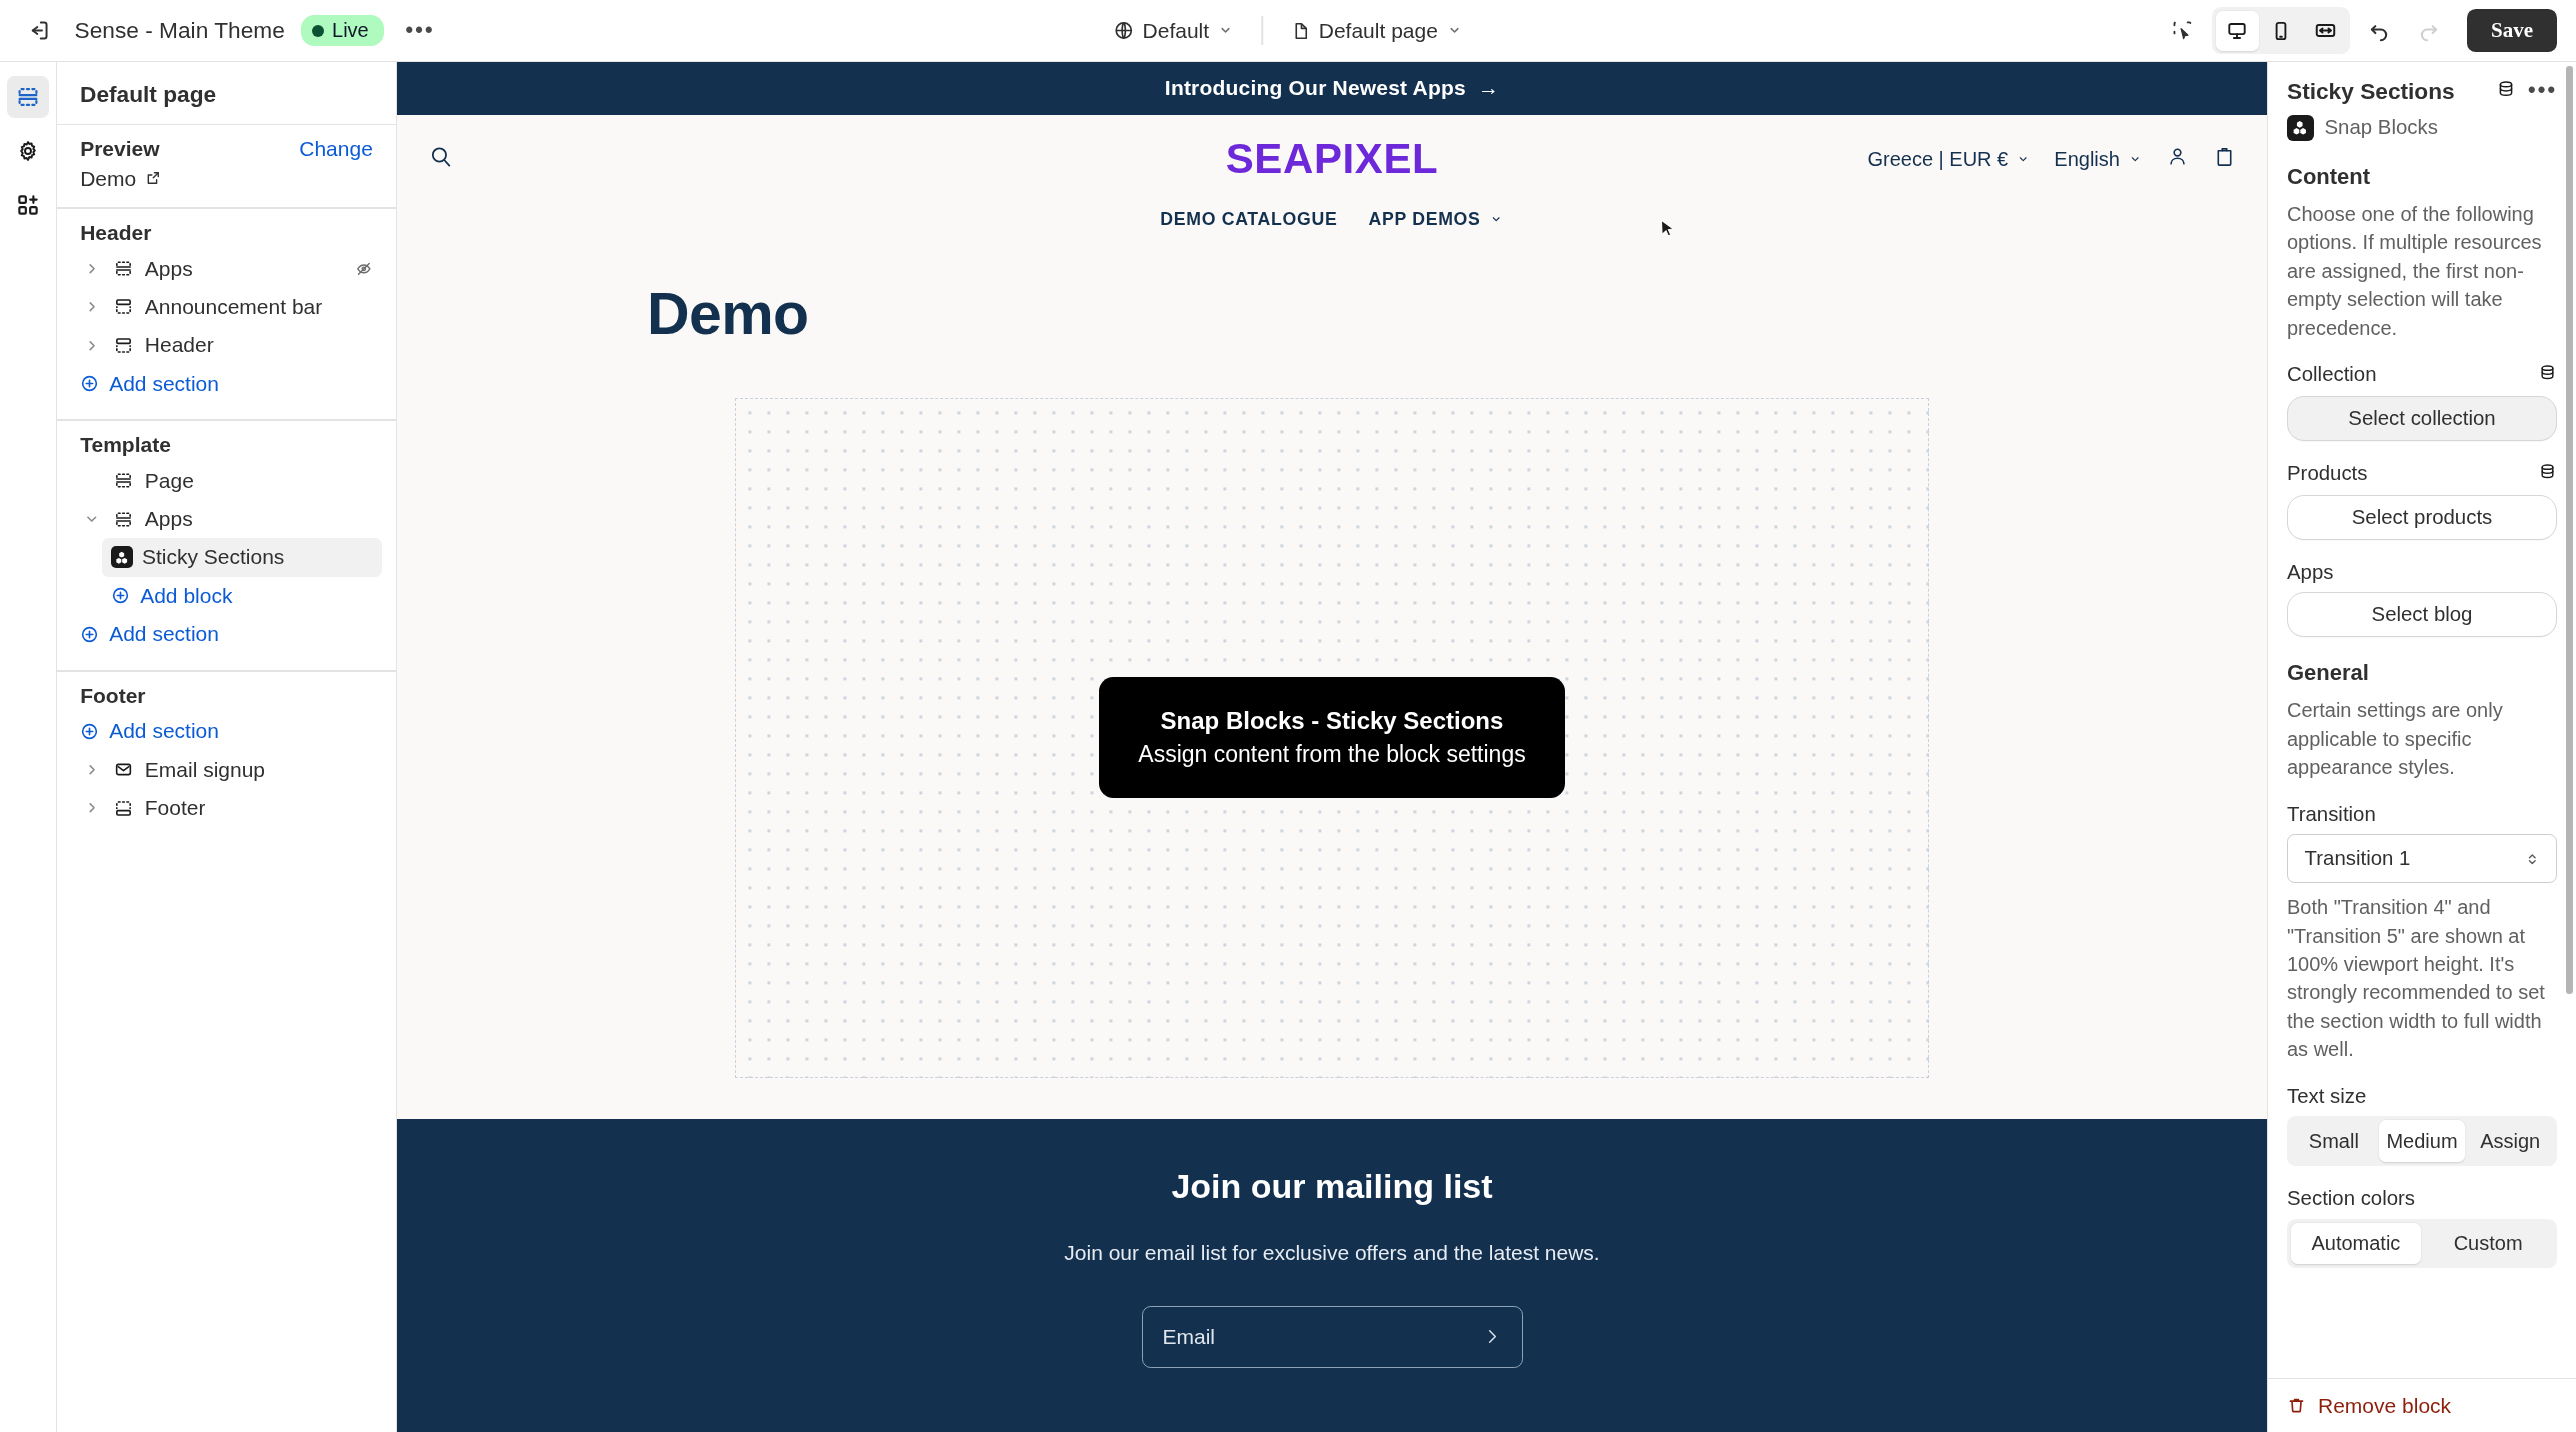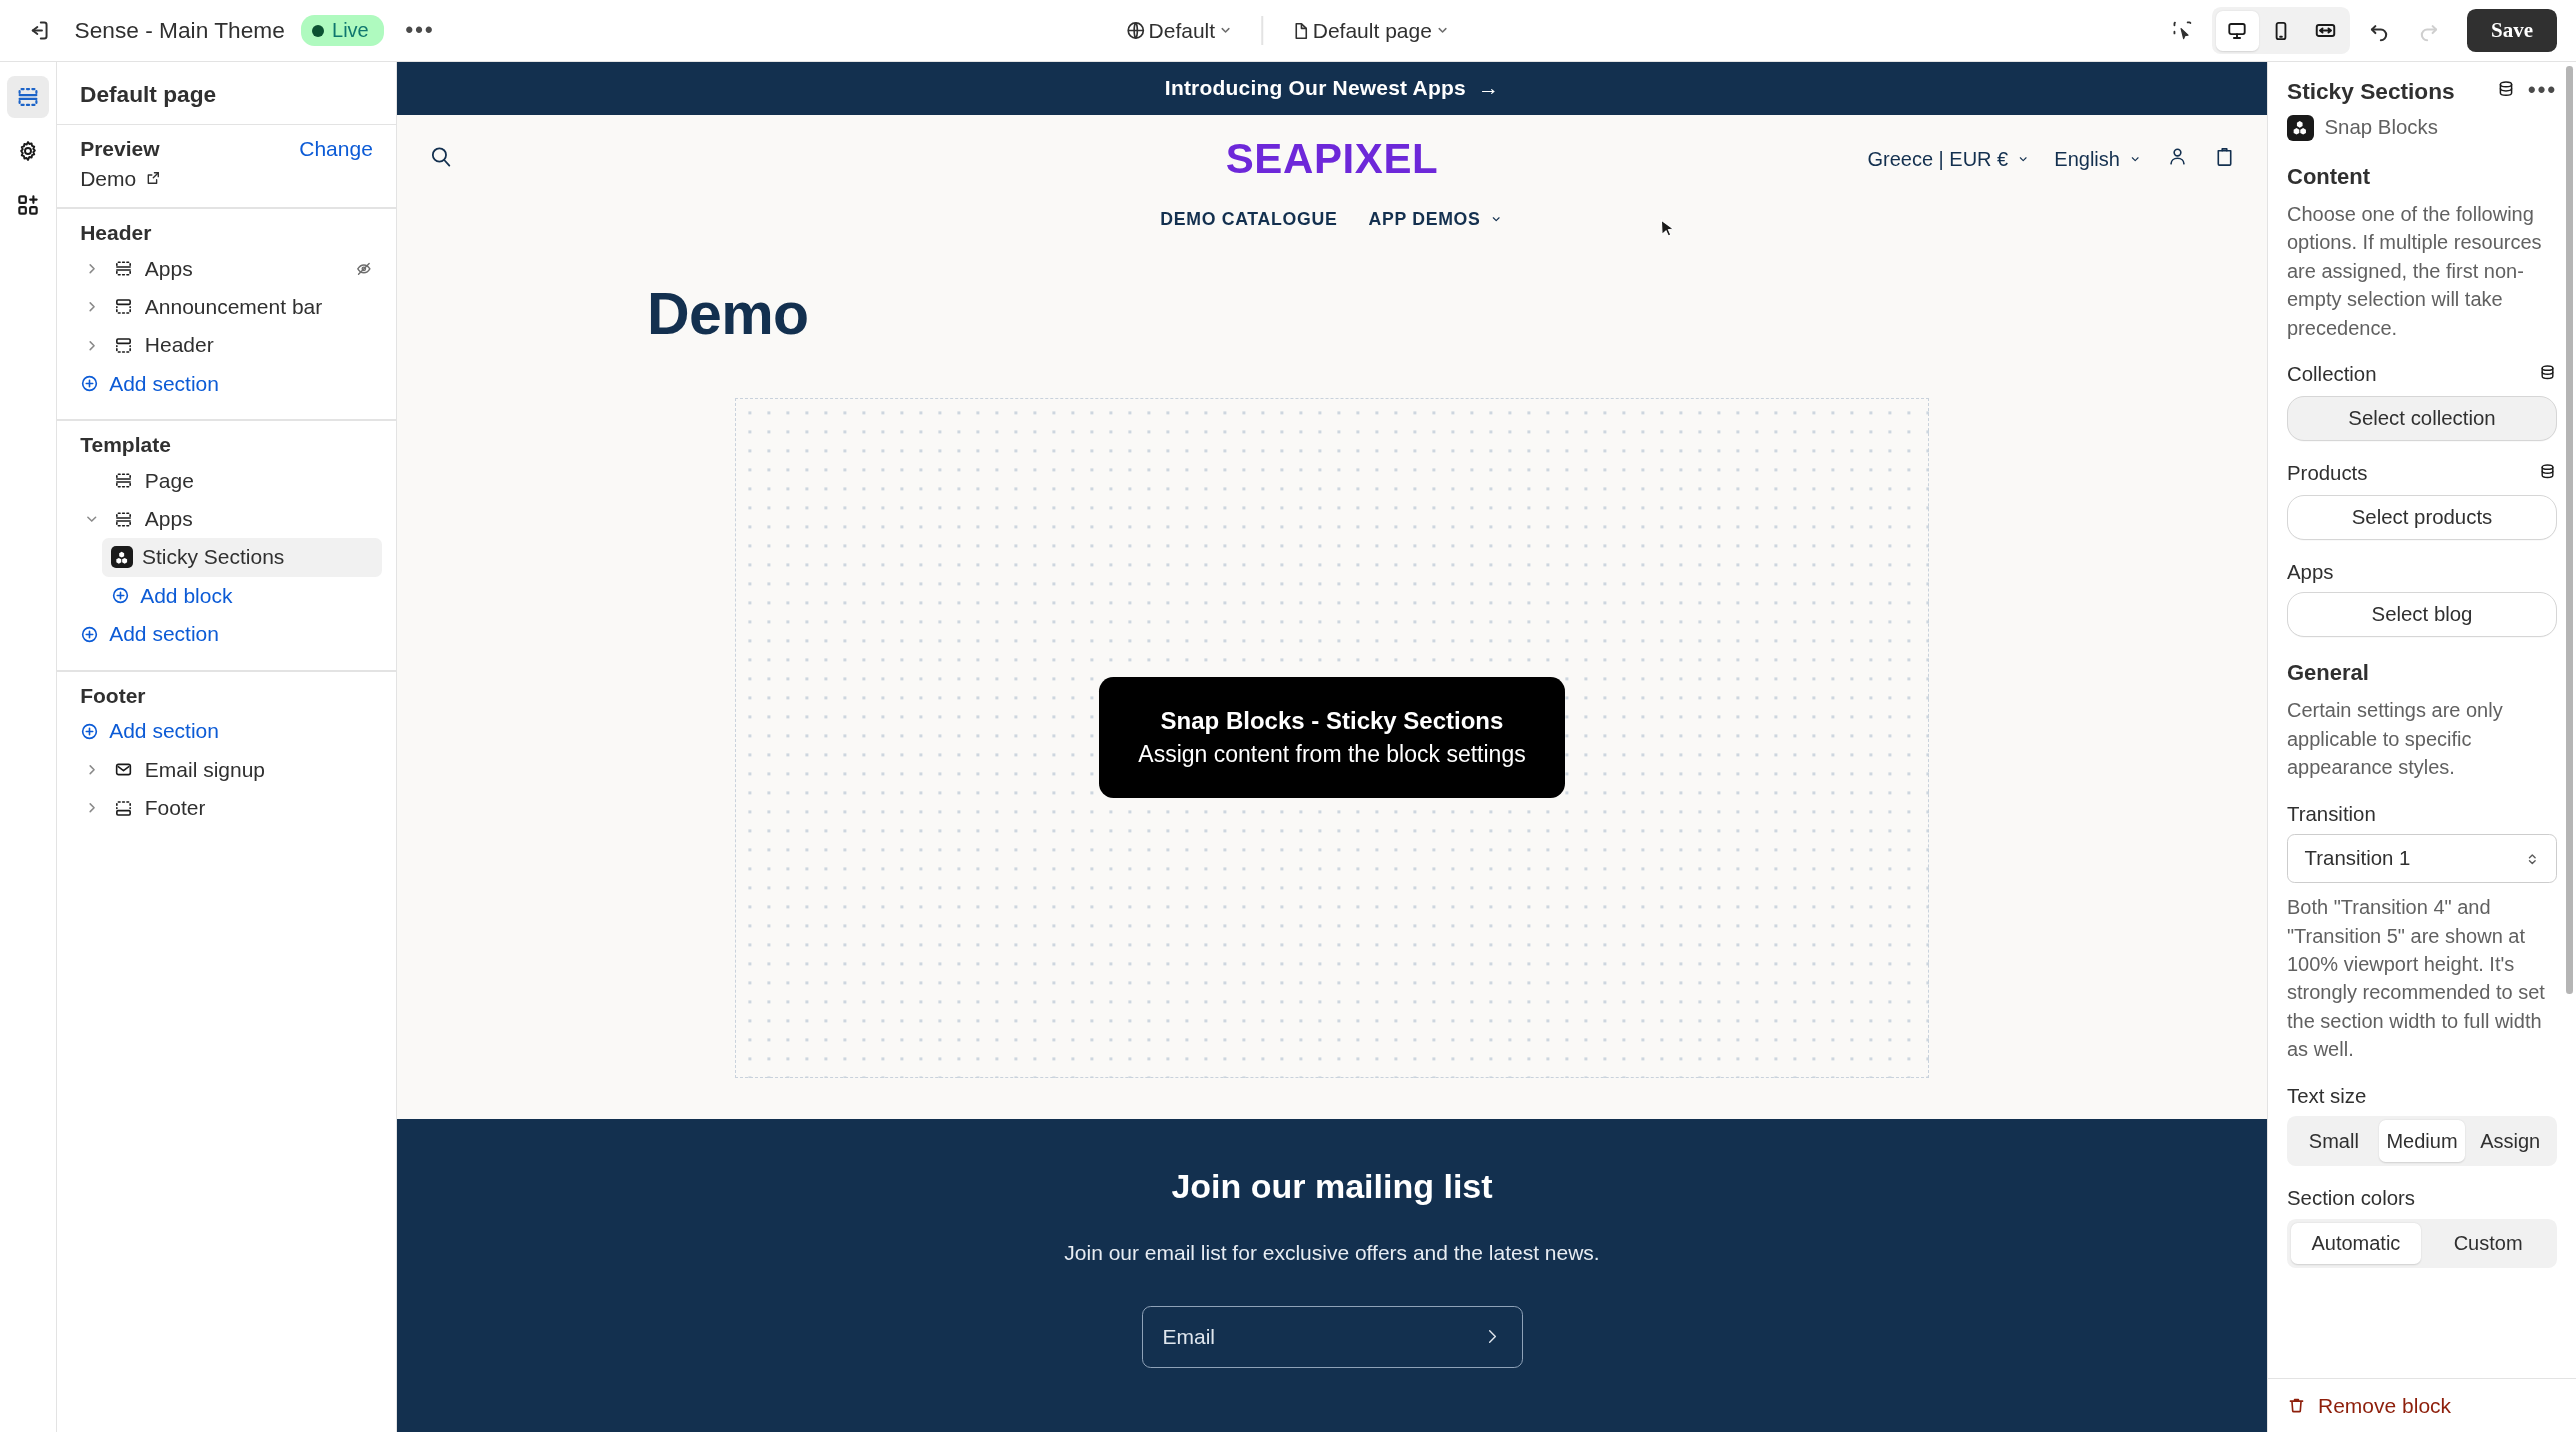--- a/index.html
+++ b/index.html
@@ -24,33 +24,33 @@
   }
   .topbar-left { display: flex; align-items: center; gap: 16.6px; }
   .icon-btn {
     width: 39px; height: 39px; border-radius: 6.6px;
     display: flex; align-items: center; justify-content: center;
     background: transparent; border: none; cursor: pointer;
   }
   .theme-name { font-size: 22.7px; color: #303030; font-weight: 400; white-space: nowrap; }
   .badge-live {
     display: inline-flex; align-items: center; gap: 7.7px;
-    background: #affabf; color: #0f766e;
+    background: #affabf; color: #0f172a;
     border-radius: 13.3px; padding: 3.9px 15px 3.9px 11px;
     font-size: 20px; font-weight: 500; white-space: nowrap;
   }
   .badge-dot { width: 12px; height: 12px; border-radius: 50%; background: #0c5132; display: inline-block; }
   .dots { letter-spacing: 1.7px; font-size: 23px; color: #4a4a4a; line-height: 0.6; }
 
   .topbar-center {
     position: absolute; left: 50%; transform: translateX(-50%);
     display: flex; align-items: center; gap: 0;
   }
   .pagepick {
-    display: flex; align-items: center; gap: 2px;
+    display: flex; align-items: center; gap: 8px;
     padding: 6.6px 13.3px; border-radius: 6.6px; cursor: pointer;
     font-size: 21px; color: #303030; white-space: nowrap; text-align: center;
   }
   .vsep { width: 1.7px; height: 29px; background: #e3e3e3; margin: 0 14.4px; }
 
   .topbar-right { margin-left: auto; display: flex; align-items: center; gap: 10px; }
   .vp-group {
     display: flex; align-items: center; background: #f1f1f1;
     border-radius: 8.8px; padding: 3.3px; gap: 1.1px;
   }

